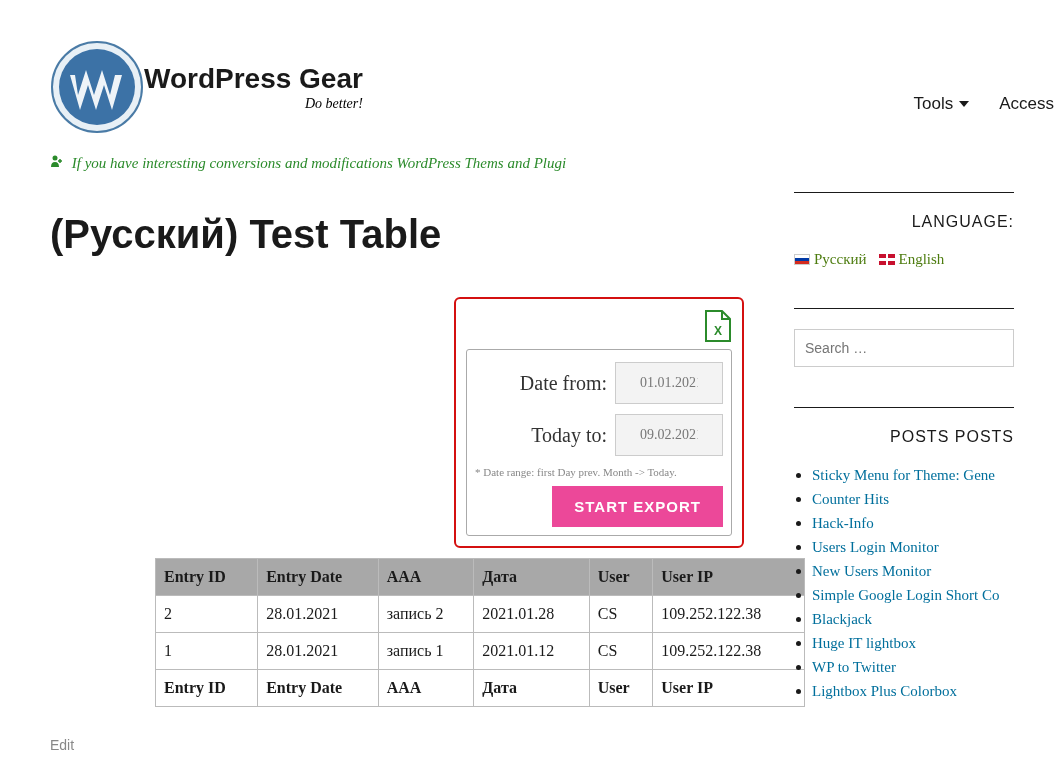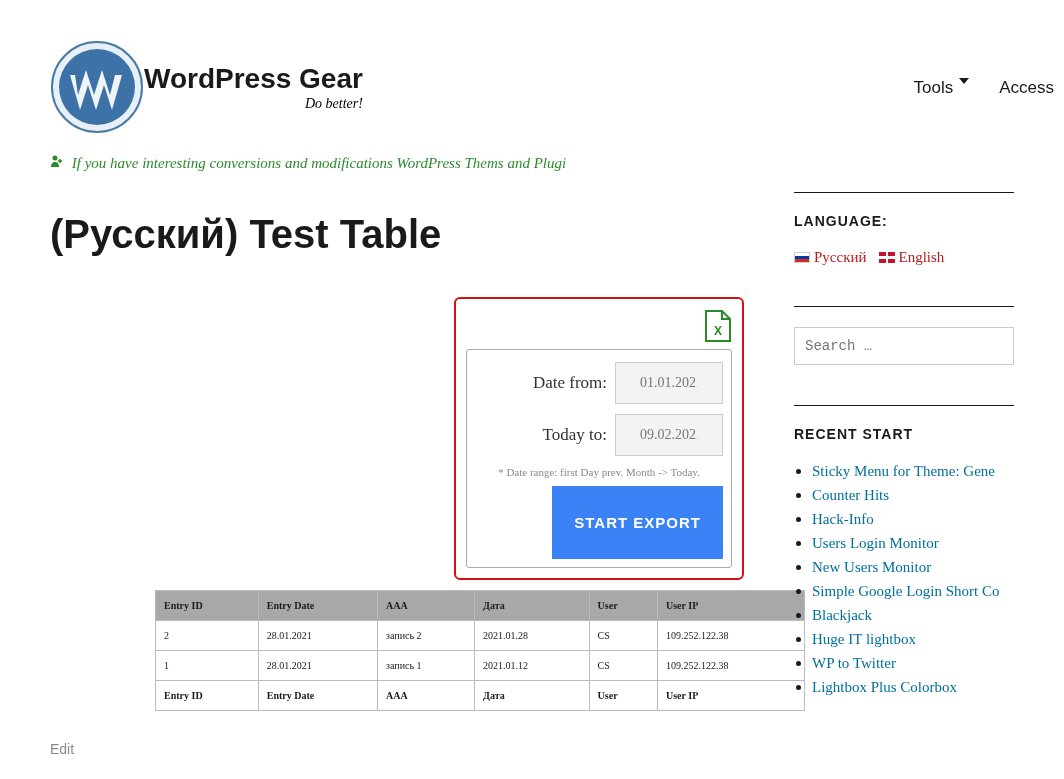--- a/index.html
+++ b/index.html
@@ -4,51 +4,51 @@
 <style>
 * { margin: 0; padding: 0; box-sizing: border-box; }
 body { font-family: Georgia, 'Times New Roman', serif; color: #1a1a1a; background: #fff; }
 .container { width: 1064px; margin: 0 auto; position: relative; }
 .header { display: flex; align-items: center; padding: 40px 50px 20px; }
 .logo { width: 94px; height: 94px; }
 .site-info { margin-left: 0; }
 .site-title { font-size: 28px; font-weight: bold; color: #1a1a1a; margin-bottom: 1px; font-family: -apple-system, BlinkMacSystemFont, 'Segoe UI', Arial, sans-serif; }
 .tagline { font-size: 14px; color: #000000; font-style: italic; text-align: right; }
 .nav { position: absolute; right: 10px; top: 78px; display: flex; gap: 30px; font-family: -apple-system, BlinkMacSystemFont, 'Segoe UI', Arial, sans-serif; }
-.nav-item { color: #1a1a1a; font-size: 17px; display: flex; align-items: flex-start; gap: 6px; cursor: pointer; }
+.nav-item { color: #1a1a1a; font-size: 17px; display: flex; align-items: center; gap: 6px; cursor: pointer; margin-top: 16px; }
 .chevron { display: inline-block; width: 0; height: 0; border-left: 5px solid transparent; border-right: 5px solid transparent; border-top: 6px solid #1a1a1a; }
 .banner { color: #2b8b2b; font-size: 15px; padding: 0 50px 20px; text-align: left; font-style: italic; }
 .banner-icon { display: inline-block; margin-right: 4px; }
 .main { display: flex; padding: 0 50px; gap: 50px; }
 .content { flex: 1; min-width: 0; }
 .sidebar { width: 220px; flex-shrink: 0; }
 .page-title { font-size: 40px; font-weight: bold; margin-bottom: 40px; margin-top: 20px; font-family: -apple-system, BlinkMacSystemFont, 'Segoe UI', Arial, sans-serif; }
 .export-box { border: 2px solid #d41010; border-radius: 6px; padding: 10px; width: 290px; margin-left: auto; margin-bottom: 10px; }
 .excel-icon { width: 28px; height: 34px; margin-left: auto; display: block; margin-bottom: 6px; }
 .date-fieldset { border: 1px solid #aaa; padding: 12px 8px 8px; border-radius: 3px; }
 .date-row { display: flex; align-items: center; justify-content: flex-end; margin-bottom: 10px; gap: 8px; }
-.date-label { font-size: 17px; color: #333; }
+.date-label { font-size: 20px; color: #333; }
 .date-input { width: 108px; padding: 12px 24px; border: 1px solid #ccc; background: #f3f3f3; color: #777; font-size: 14px; text-align: center; font-family: inherit; }
-.date-note { font-size: 11px; color: #888; text-align: center; margin: 4px 0 8px; }
-.export-btn { display: block; background: #3b82f6; color: #fff; border: none; padding: 28px 22px; font-size: 15px; font-weight: bold; letter-spacing: 1px; margin-left: auto; cursor: pointer; font-family: -apple-system, BlinkMacSystemFont, 'Segoe UI', Arial, sans-serif; }
+.date-note { font-size: 11px; color: #888; text-align: left; margin: 4px 0 8px; }
+.export-btn { display: block; background: #ec4899; color: #fff; border: none; padding: 12px 22px; font-size: 15px; font-weight: bold; letter-spacing: 1px; margin-left: auto; cursor: pointer; font-family: -apple-system, BlinkMacSystemFont, 'Segoe UI', Arial, sans-serif; }
 .data-table { width: 100%; border-collapse: collapse; margin-top: 4px; margin-left: 105px; max-width: 650px; }
-.data-table th, .data-table td { border: 1px solid #bbb; padding: 9px 8px; text-align: left; font-size: 10px; font-family: Liberation Serif, serif; }
+.data-table th, .data-table td { border: 1px solid #bbb; padding: 9px 8px; text-align: left; font-size: 16px; font-family: Liberation Serif, serif; }
 .data-table thead th { background: #a8a8a8; font-weight: bold; }
 .data-table tfoot th { background: #fff; font-weight: bold; }
 .edit-link { color: #888; font-size: 14px; margin-top: 30px; display: inline-block; font-family: Liberation Sans, sans-serif; }
 .widget { margin-bottom: 40px; }
 .widget-hr { border: none; border-top: 1px solid #1a1a1a; margin-bottom: 20px; }
-.widget-title { font-size: 14px; font-weight: bold; letter-spacing: 1px; margin-bottom: 20px; font-family: -apple-system, BlinkMacSystemFont, 'Segoe UI', Arial, sans-serif; }
+.widget-title { font-size: 16px; font-weight: normal; letter-spacing: 1px; margin-bottom: 20px; font-family: -apple-system, BlinkMacSystemFont, 'Segoe UI', Arial, sans-serif; text-align: right; }
 .lang-list { display: flex; gap: 12px; }
-.lang-item { color: #b91c1c; font-size: 15px; display: flex; align-items: center; gap: 4px; cursor: pointer; }
+.lang-item { color: #4d7c0f; font-size: 15px; display: flex; align-items: center; gap: 4px; cursor: pointer; }
 .flag { width: 16px; height: 11px; display: inline-block; }
 .flag-ru { background: linear-gradient(to bottom, #fff 33%, #0039a6 33%, #0039a6 66%, #d52b1e 66%); border: 1px solid #ccc; }
 .flag-en { background: #c8102e; position: relative; }
 .flag-en::before { content:''; position:absolute; inset:0; background: linear-gradient(to bottom, transparent 40%, #fff 40%, #fff 60%, transparent 60%), linear-gradient(to right, transparent 44%, #fff 44%, #fff 56%, transparent 56%); }
-.search-input { width: 100%; padding: 10px; border: 1px solid #ccc; font-size: 14px; font-family: Liberation Mono, monospace; color: #888; }
+.search-input { width: 100%; padding: 10px; border: 1px solid #ccc; font-size: 14px; font-family: Liberation Sans, sans-serif; color: #888; }
 .post-list { list-style: disc; padding-left: 18px; }
 .post-list li { margin-bottom: 6px; }
 .post-link { color: #006f9c; font-size: 15px; cursor: pointer; margin-top: 28px; }
 </style>
 </head>
 <body>
 
 <div class="container">
   <div class="header">
     <svg class="logo" viewBox="0 0 94 94">
@@ -166,21 +166,21 @@
         </div>
       </div>
 
       <div class="widget">
         <hr class="widget-hr">
         <input class="search-input" placeholder="Search …" style="">
       </div>
 
       <div class="widget">
         <hr class="widget-hr">
-        <div class="widget-title">RECENT START</div>
+        <div class="widget-title">POSTS POSTS</div>
         <ul class="post-list">
           <li><a class="post-link">Sticky Menu for Theme: Gene</a></li>
           <li><a class="post-link">Counter Hits</a></li>
           <li><a class="post-link">Hack-Info</a></li>
           <li><a class="post-link">Users Login Monitor</a></li>
           <li><a class="post-link">New Users Monitor</a></li>
           <li><a class="post-link">Simple Google Login Short Co</a></li>
           <li><a class="post-link">Blackjack</a></li>
           <li><a class="post-link">Huge IT lightbox</a></li>
           <li><a class="post-link">WP to Twitter</a></li>

